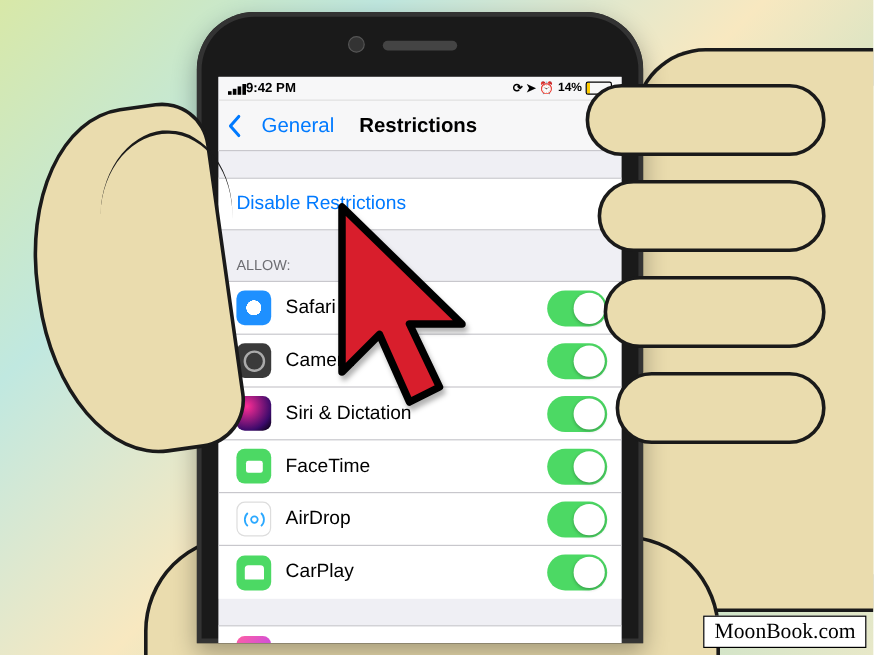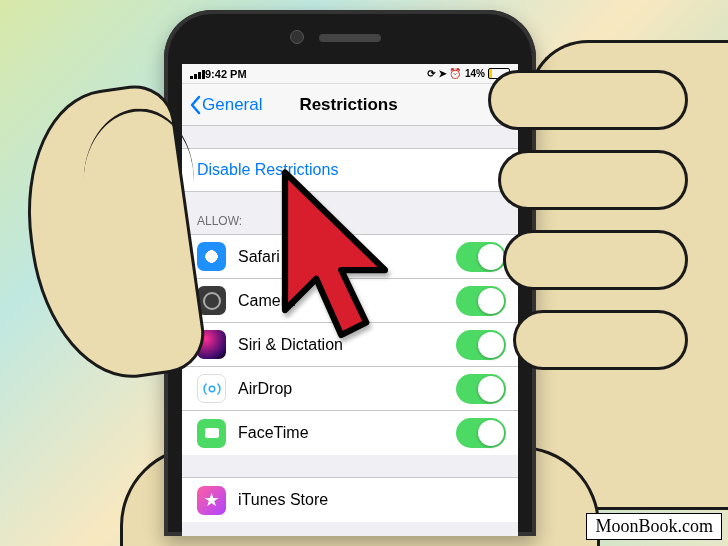--- a/index.html
+++ b/index.html
@@ -38,21 +38,21 @@
   .statusbar .sb-left { display:flex; align-items:center; gap:2px; }
   .sig { display:flex; align-items:flex-end; gap:1px; height:10px; }
   .sig span { width:3px; background:#000; }
   .sig span:nth-child(1){height:3px} .sig span:nth-child(2){height:5px} .sig span:nth-child(3){height:7px} .sig span:nth-child(4){height:9px}
   .statusbar .sb-center { flex:1; text-align:left; }
   .statusbar .sb-right { display:flex; align-items:center; gap:3px; font-size:10px; }
   .battery { width:22px; height:11px; border:1px solid #000; border-radius:2px; position:relative; background:linear-gradient(to right,#ffcc00 0%,#ffcc00 14%,transparent 14%); }
   .battery::after { content:""; position:absolute; right:-3px; top:3px; width:2px; height:5px; background:#000; border-radius:0 1px 1px 0; }
   
   .navbar { height: 42px; background:#f7f7f8; border-bottom:1px solid #c8c7cc; display:flex; align-items:center; position:relative; }
-  .back { display:flex; align-items:center; color:#007aff; font-size:17px; padding-left:6px; cursor:pointer; }
+  .back { display:flex; align-items:center; color:#007aff; font-size:17px; padding-left:6px; cursor:pointer;gap:16px; }
   .back svg { width:14px; height:20px; }
   .title { position:absolute; left:0; right:3px; text-align:center; font-size:17px; font-weight:600; color:#000; pointer-events:none; }
   
   .content { position:absolute; top:62px; left:0; right:0; bottom:0; overflow:hidden; }
   .cell-single { background:#fff; border-top:1px solid #c8c7cc; border-bottom:1px solid #c8c7cc; padding:12px 15px; color:#007aff; font-size:16px; margin-top:22px; cursor:pointer; }
   .section-header { font-size:12px; color:#6d6d72; padding:22px 15px 6px; text-transform:uppercase; }
   .list { background:#fff; border-top:1px solid #c8c7cc; }
   .row { display:flex; align-items:center; height:44px; padding:0 12px 0 15px; border-bottom:1px solid #c8c7cc; }
   .row:last-child { border-bottom:none; }
   .app-icon { width:29px; height:29px; border-radius:7px; margin-right:12px; flex:0 0 29px; display:flex; align-items:center; justify-content:center; }
@@ -134,35 +134,40 @@
             <div class="app-icon ic-camera"></div>
             <div class="row-label">Camera</div>
             <div class="toggle"></div>
           </div>
           <div class="row">
             <div class="app-icon ic-siri"></div>
             <div class="row-label">Siri &amp; Dictation</div>
             <div class="toggle"></div>
           </div>
           <div class="row">
+            <div class="app-icon ic-facetime"></div>
+            <div class="row-label">FaceTime</div>
+            <div class="toggle"></div>
+          </div>
+          <div class="row">
             <div class="app-icon ic-airdrop">
               <svg viewBox="0 0 24 24">
                   <g fill="none" stroke="#2aa8ff" stroke-width="1.6">
                     <circle cx="12" cy="12" r="3"></circle>
                     <path d="M6 18a8 8 0 0 1 0-12"></path>
                     <path d="M18 6a8 8 0 0 1 0 12"></path>
                   </g>
                 </svg>
             </div>
             <div class="row-label">AirDrop</div>
             <div class="toggle"></div>
           </div>
           <div class="row">
-            <div class="app-icon ic-facetime"></div>
-            <div class="row-label">FaceTime</div>
+            <div class="app-icon ic-carplay"></div>
+            <div class="row-label">CarPlay</div>
             <div class="toggle"></div>
           </div>
         </div>
 
         <div class="gap"></div>
 
         <div class="list">
           <div class="row">
             <div class="app-icon ic-itunes"></div>
             <div class="row-label">iTunes Store</div>

